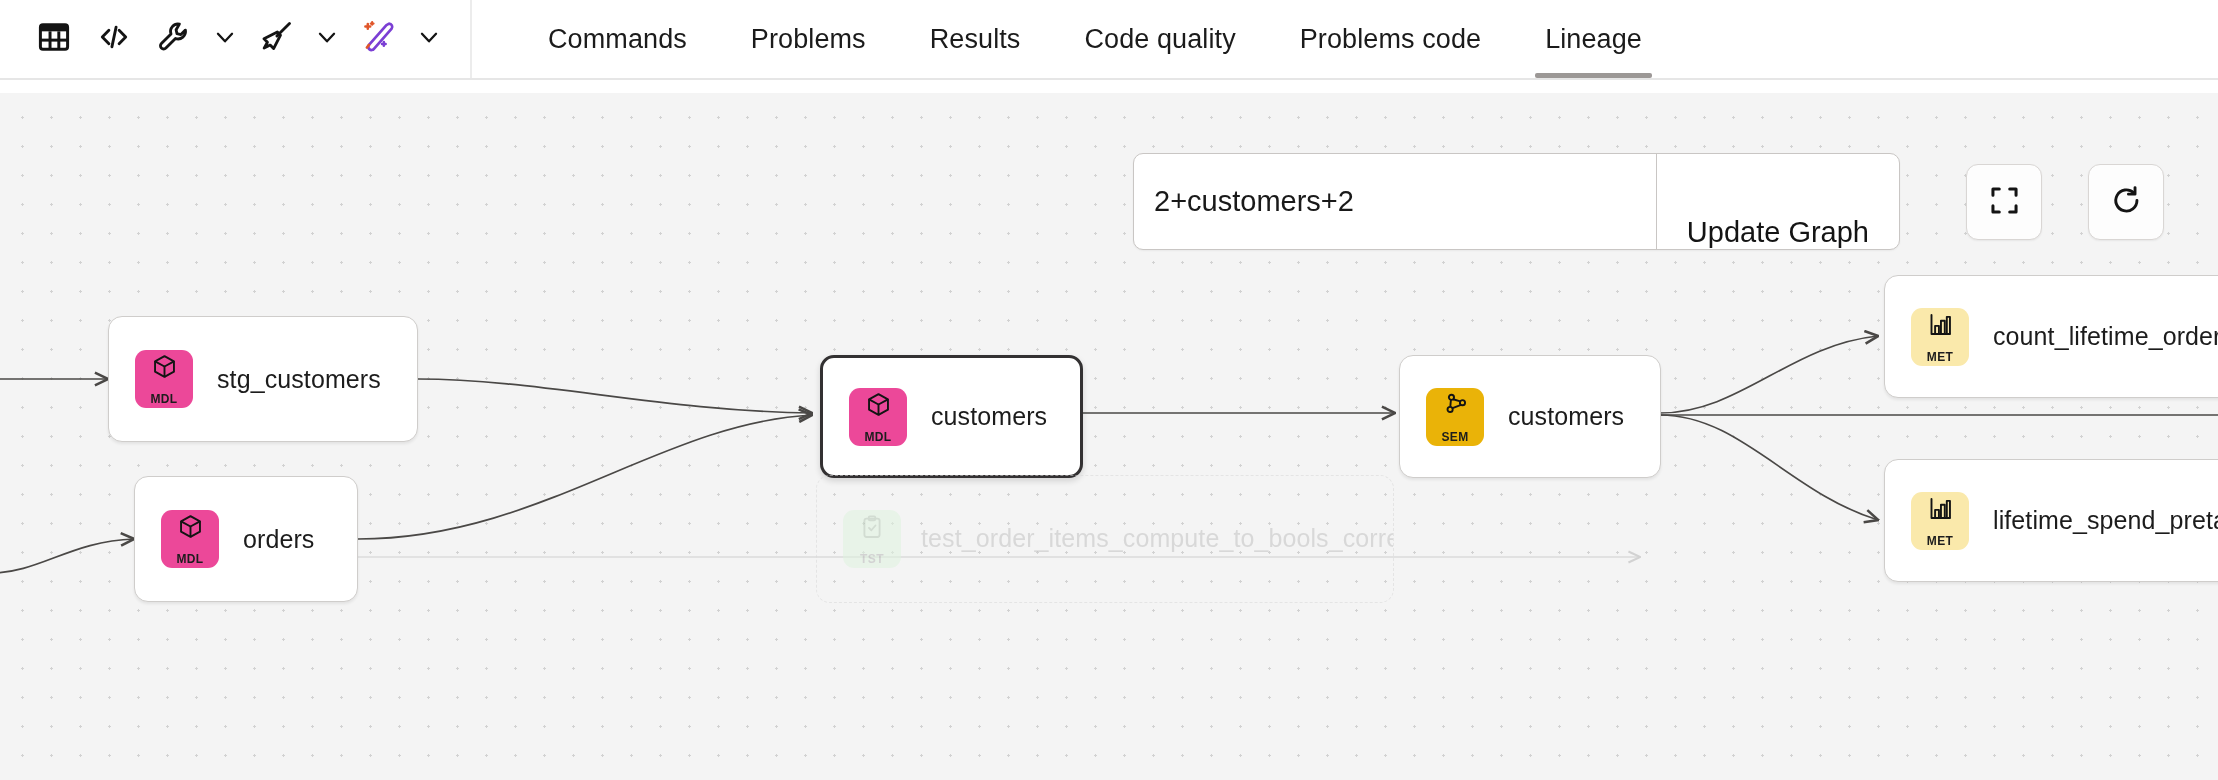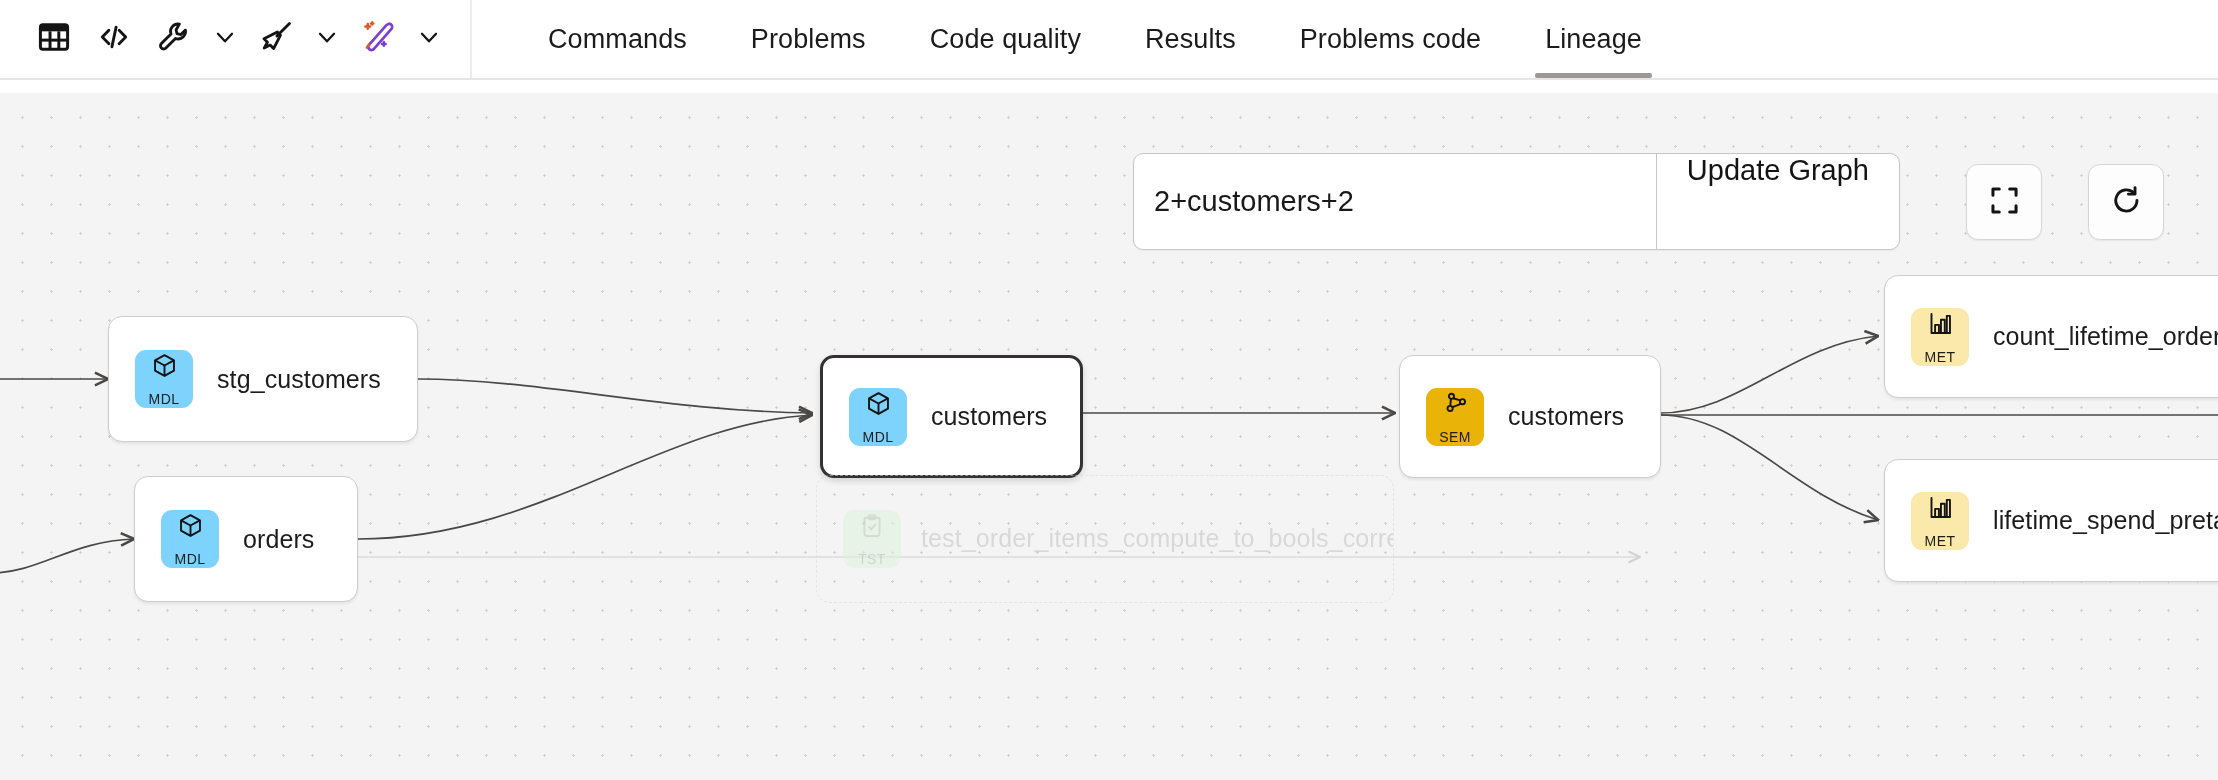--- a/index.html
+++ b/index.html
@@ -94,26 +94,26 @@
   }
   .badge {
     width: 58px; height: 58px; flex: 0 0 58px;
     border-radius: 11px;
     display: flex; flex-direction: column;
     align-items: center; justify-content: center;
     gap: 1px;
   }
   .badge .glyph { display: block; line-height: 0; }
   .badge .code {
-    font-size: 14px; font-weight: 400;
+    font-size: 12px; font-weight: 700;
     letter-spacing: .4px; color: #1d1d1d;
     line-height: 1;
     margin-top: 12px;
   }
-  .badge-mdl { background: #7dd3fc; }
+  .badge-mdl { background: #ec4899; }
   .badge-sem { background: #eab308; }
   .badge-met { background: #fae9ab; }
   .badge-tst { background: #dff3df; text-align: right; }
   .faded .badge .code { color: #b8b8b8; }
 
   .node-label {
     font-size: 25px; color: #1c1c1c;
     white-space: nowrap; letter-spacing: .1px;
   }
   .node-label.wrap { white-space: normal; line-height: 1.25; }
@@ -133,21 +133,21 @@
   .selector-input {
     flex: 1 1 auto;
     border: none; outline: none; background: transparent;
     font-family: "Liberation Sans", sans-serif;
     font-size: 29px; color: #191919;
     padding: 0 20px;
   }
   .selector-input::placeholder { color: #a5a5a5; }
   .update-btn {
     flex: 0 0 auto;
-    display: flex; align-items: flex-start; justify-content: center;
+    display: flex; align-items: flex-end; justify-content: center;
     padding: 0 30px;
     border-left: 1.8px solid #c9c6c4;
     font-size: 29px; color: #141414;
     cursor: pointer; white-space: nowrap;
   }
 
   
   .ctrl {
     position: absolute;
     width: 76px; height: 76px;
@@ -240,24 +240,24 @@
   </div>
 
   <div class="tabs">
     <div class="tab">
       <span>Commands</span>
     </div>
     <div class="tab">
       <span>Problems</span>
     </div>
     <div class="tab">
+      <span>Results</span>
+    </div>
+    <div class="tab">
       <span>Code quality</span>
-    </div>
-    <div class="tab">
-      <span>Results</span>
     </div>
     <div class="tab">
       <span>Problems code</span>
     </div>
     <div class="tab active">
       <span>Lineage</span>
     </div>
   </div>
 </div>
 

